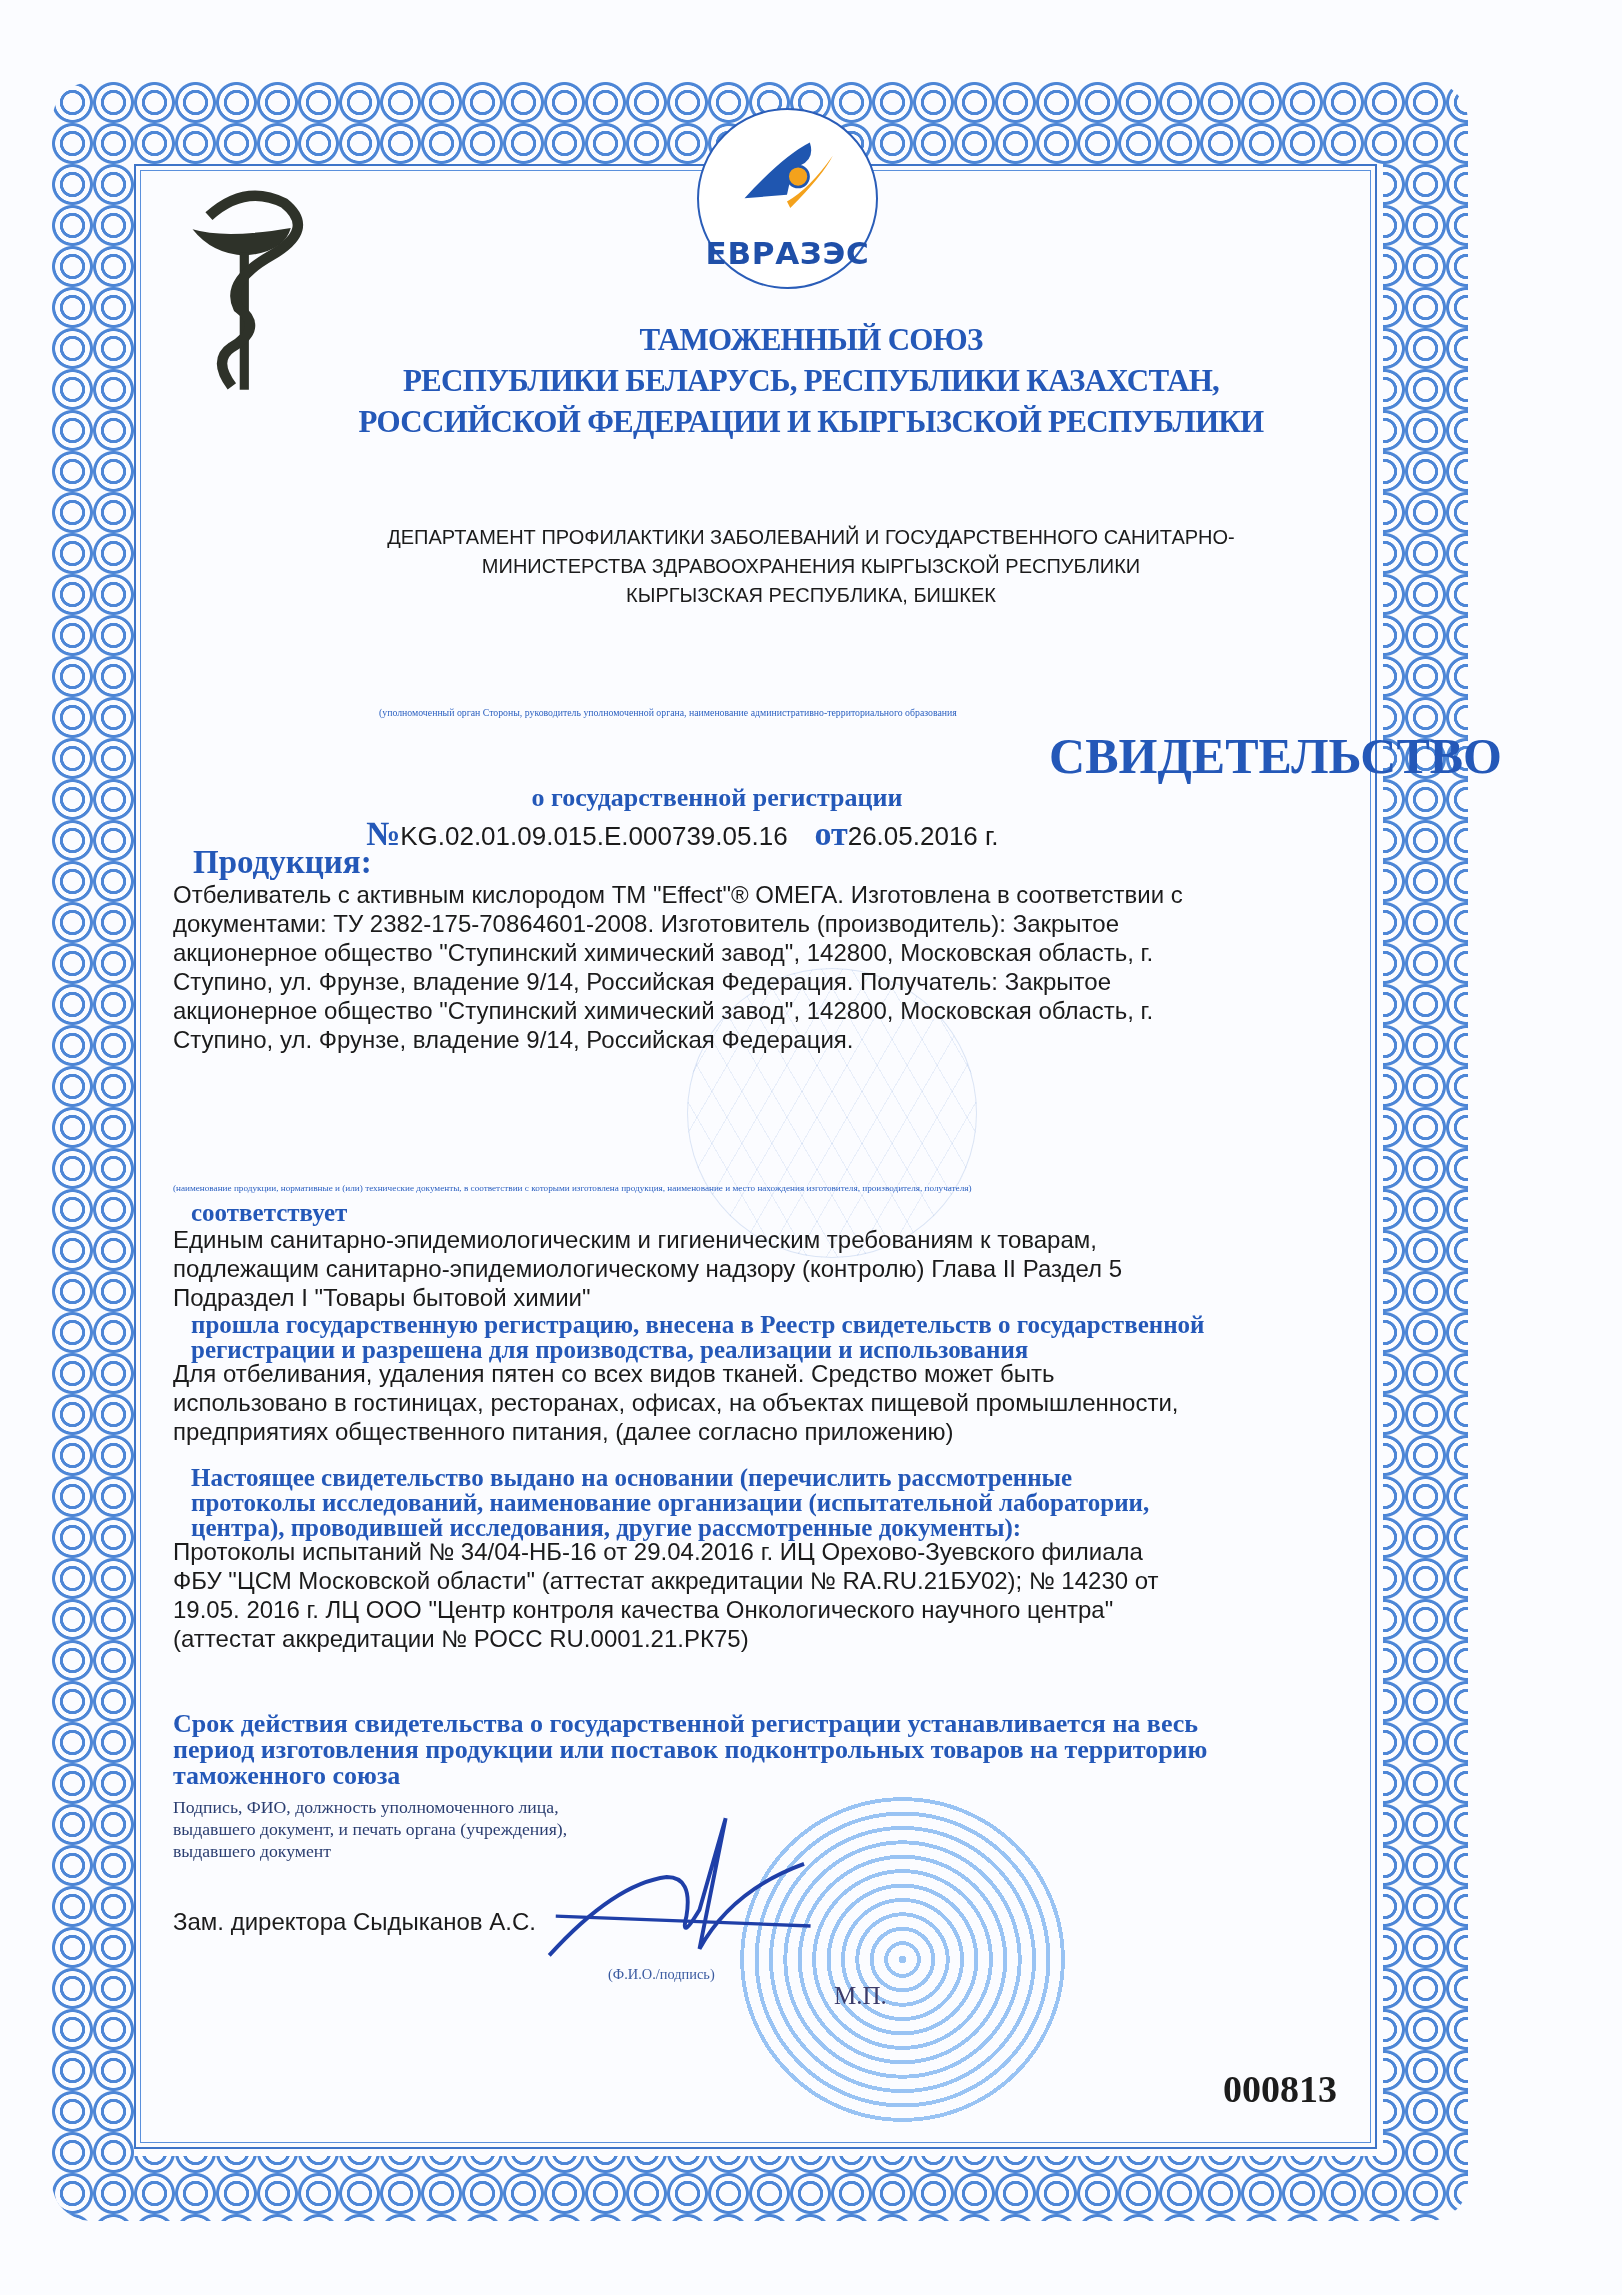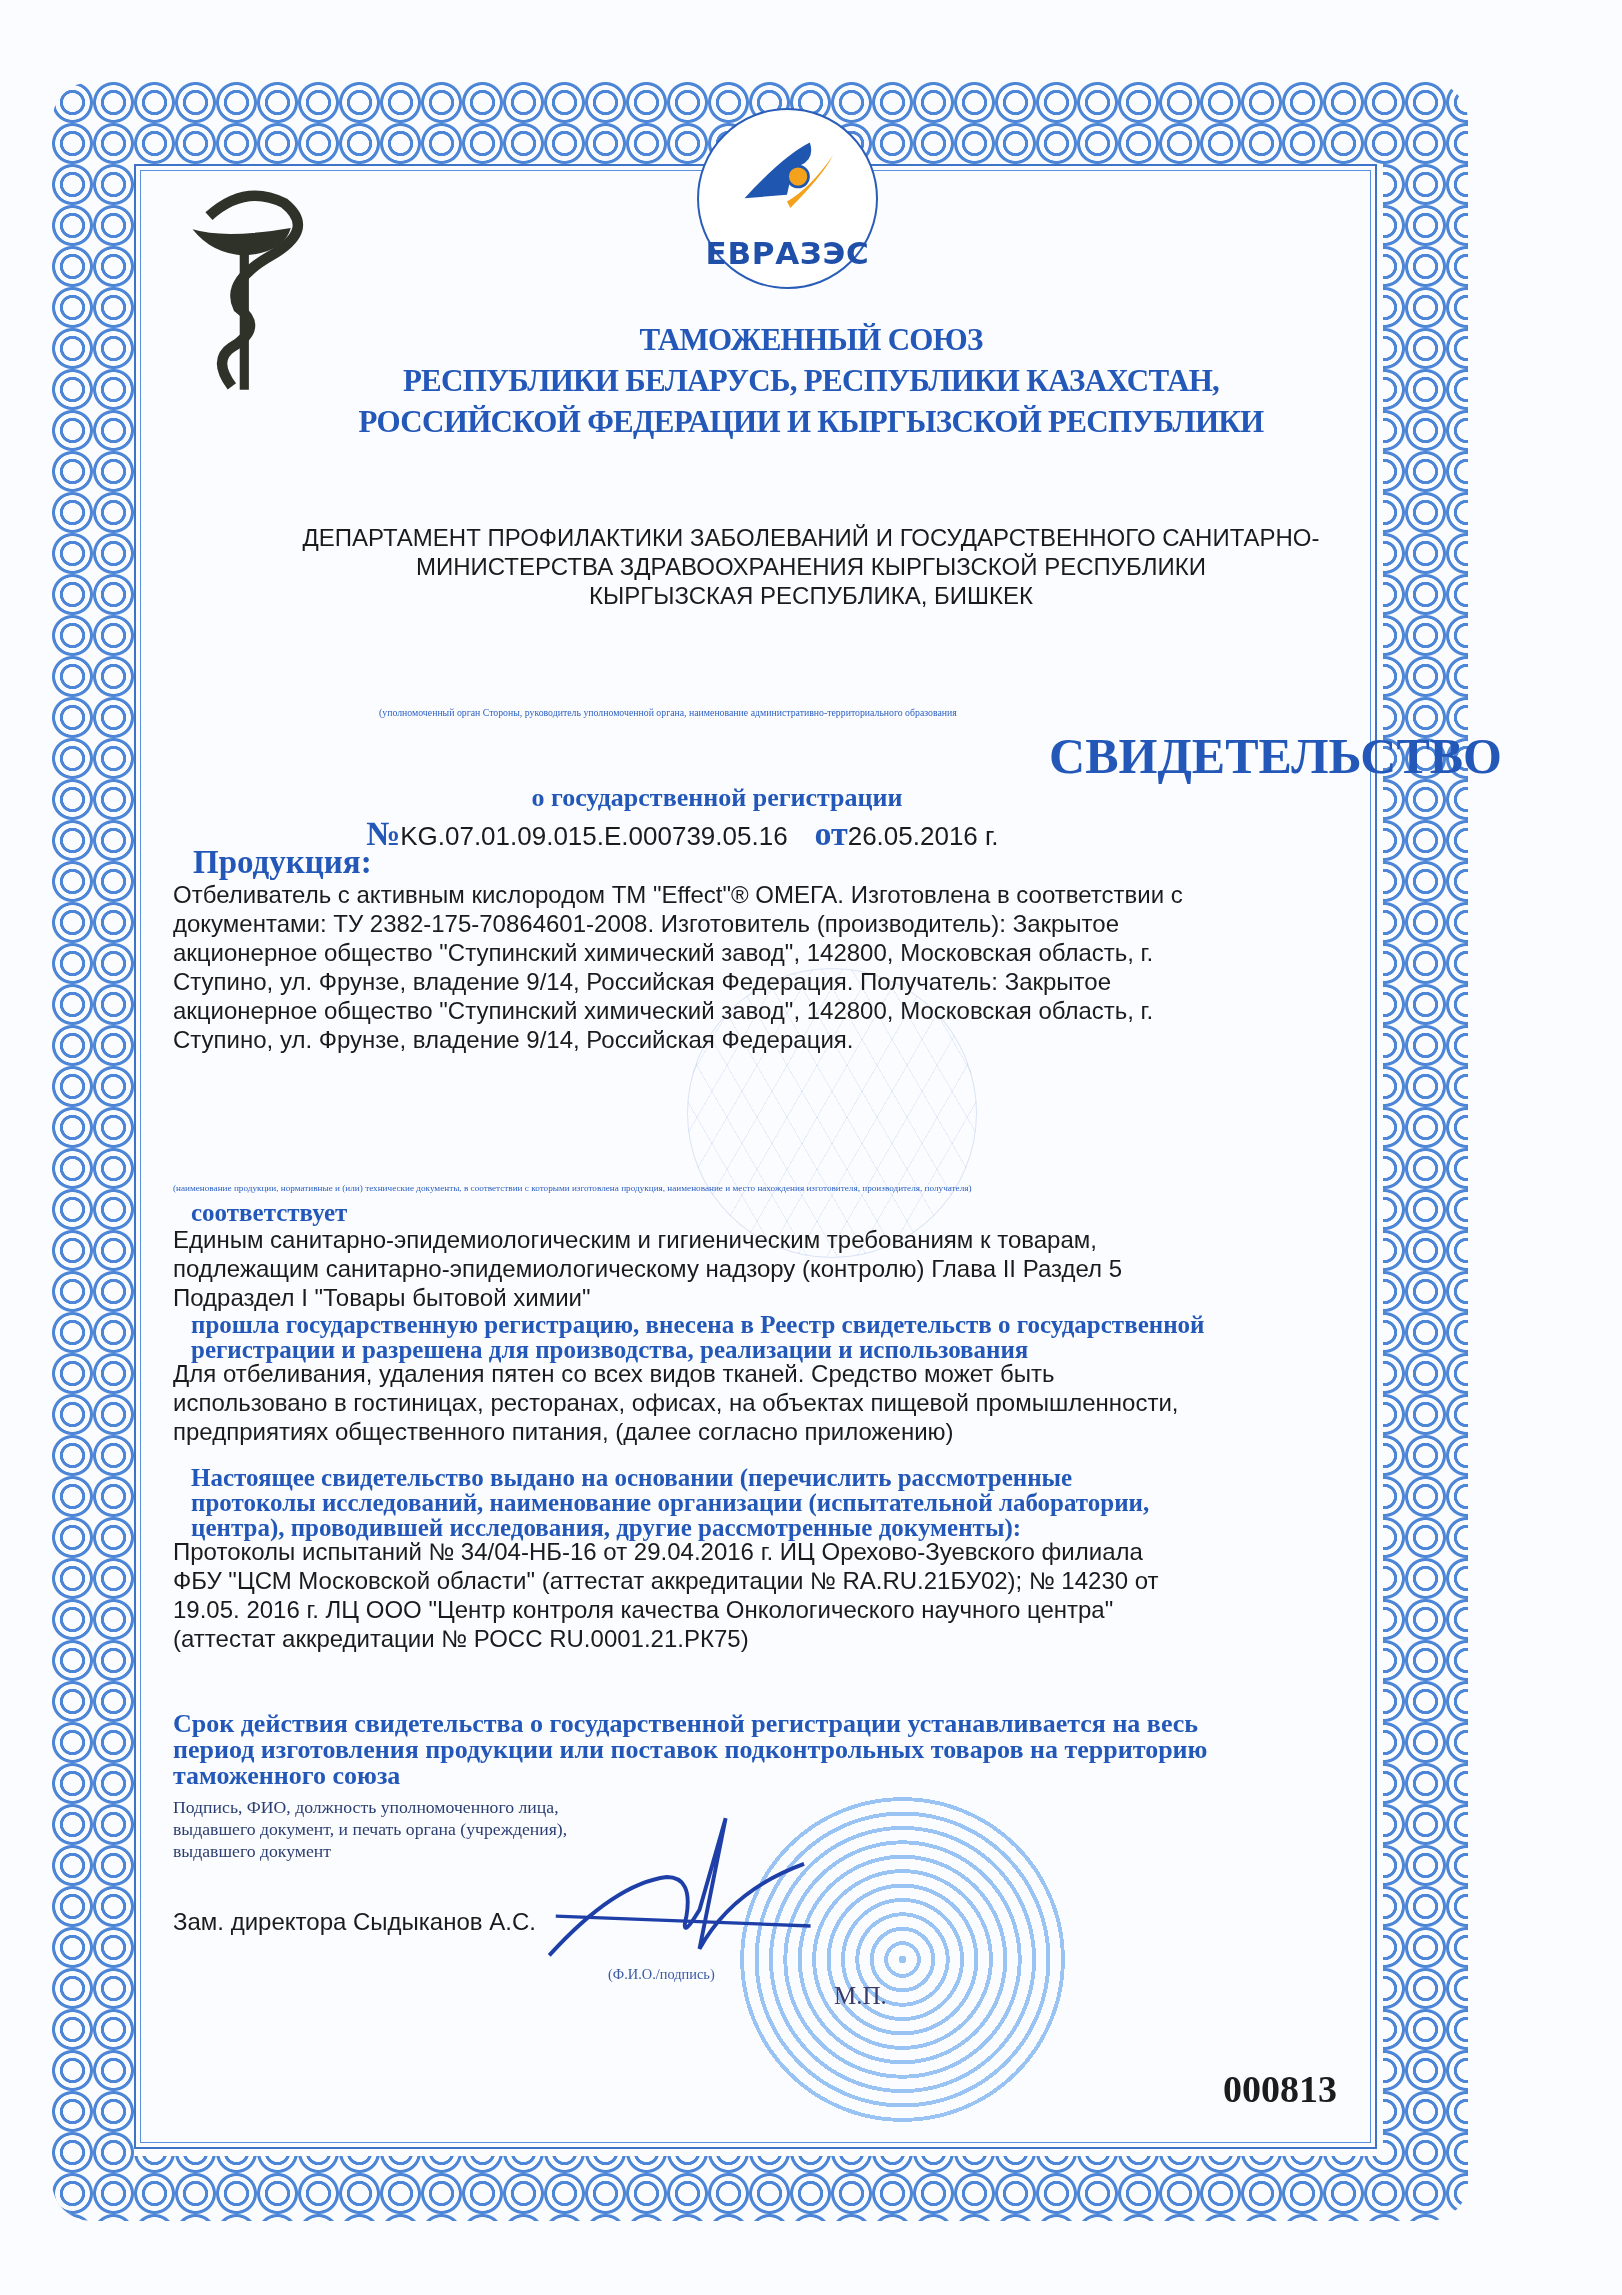--- a/index.html
+++ b/index.html
@@ -11,21 +11,21 @@
        border-radius:39px;
        background:
          radial-gradient(circle at 50% 50%, transparent 9.2px, #4d86d6 9.8px, #4d86d6 12.4px, transparent 13px, transparent 17px, #4d86d6 17.7px, #4d86d6 20px, transparent 21px) 0 0/41px 41px;
        }
   .orn-mask{position:absolute;left:134px;top:164px;width:1249px;height:1992px;background:#fbfcff;}
   .frame{position:absolute;left:134px;top:164px;width:1243px;height:1985px;
          border:2.6px double #3d74c8;box-sizing:border-box;outline:1.3px solid #5a90dc;outline-offset:-7.9px;}
   .blue{color:#2458b8;}
   .serif{font-family:"Liberation Serif","DejaVu Serif",serif;font-weight:bold;}
   .title{left:0;width:1622px;text-align:center;font-size:31px;line-height:41px;letter-spacing:-0.7px;}
-  .dept{left:0;width:1622px;text-align:center;font-size:24px;line-height:29px;text-transform:uppercase;}
+  .dept{left:0;width:1622px;text-align:center;font-size:20px;line-height:29px;text-transform:uppercase;}
   .caption{font-family:"Liberation Serif",serif;font-size:9.8px;color:#2a5fc0;}
   .body{font-size:24px;line-height:29px;}
   .head2{font-size:25px;line-height:25px;margin-left:18px;}
   .logo{left:697px;top:108px;width:177px;height:177px;border-radius:50%;border:2.6px solid #2a5db8;background:#fff;}
   .logo-text{left:0;width:100%;top:105px;text-align:center;font-weight:bold;font-size:31px;color:#1f4fa8;font-family:"DejaVu Sans",sans-serif;letter-spacing:0.7px;margin-top:20px;}
   .stamp{left:739px;top:1796px;width:327px;height:327px;border-radius:50%;
          background:repeating-radial-gradient(circle, rgba(40,130,230,.55) 0 3.9px, transparent 3.9px 14.4px);
          opacity:.85;}
   .globe{left:687px;top:968px;width:288px;height:288px;border-radius:50%;border:1.3px solid rgba(70,120,200,.18);
          background:repeating-linear-gradient(60deg, transparent 0 25px, rgba(70,120,200,.10) 25px 26px),
@@ -62,21 +62,21 @@
 <div class="abs dept" style="top:523px">
   <div>ДЕПАРТАМЕНТ ПРОФИЛАКТИКИ ЗАБОЛЕВАНИЙ И ГОСУДАРСТВЕННОГО САНИТАРНО-</div>
   <div>МИНИСТЕРСТВА ЗДРАВООХРАНЕНИЯ КЫРГЫЗСКОЙ РЕСПУБЛИКИ</div>
   <div>КЫРГЫЗСКАЯ РЕСПУБЛИКА, БИШКЕК</div>
 </div>
 <div class="abs caption" style="left:379px;top:707px;width:818px;">(уполномоченный орган Стороны, руководитель уполномоченной органа, наименование административно-территориального образования</div>
 
 <div class="abs serif blue" style="left:0;width:1502px;top:733px;text-align:right;font-size:50px;line-height:46px;">СВИДЕТЕЛЬСТВО</div>
 <div class="abs serif blue" style="left:0;width:1434px;top:778px;text-align:center;font-size:26px;line-height:39px;">о государственной регистрации</div>
 <div class="abs" style="left:366px;top:814px;font-size:26px;line-height:39px;white-space:nowrap;">
-  <span class="serif blue" style="font-size:34px;">№</span><span>KG.07.01.09.015.E.000739.05.16</span>
+  <span class="serif blue" style="font-size:34px;">№</span><span>KG.02.01.09.015.E.000739.05.16</span>
   <span class="serif blue" style="font-size:34px;margin-left:19.6px;">от</span><span>26.05.2016 г.</span>
 </div>
 
 <div class="abs globe"></div>
 
 <div class="abs serif blue" style="left:193px;top:844px;font-size:33px;text-align:center;">Продукция:</div>
 <div class="abs body" style="left:173px;top:880px;width:1210px;">
   <div>Отбеливатель с активным кислородом ТМ "Effect"® ОМЕГА. Изготовлена в соответствии с</div>
   <div>документами: ТУ 2382-175-70864601-2008. Изготовитель (производитель): Закрытое</div>
   <div>акционерное общество "Ступинский химический завод", 142800, Московская область, г.</div>

